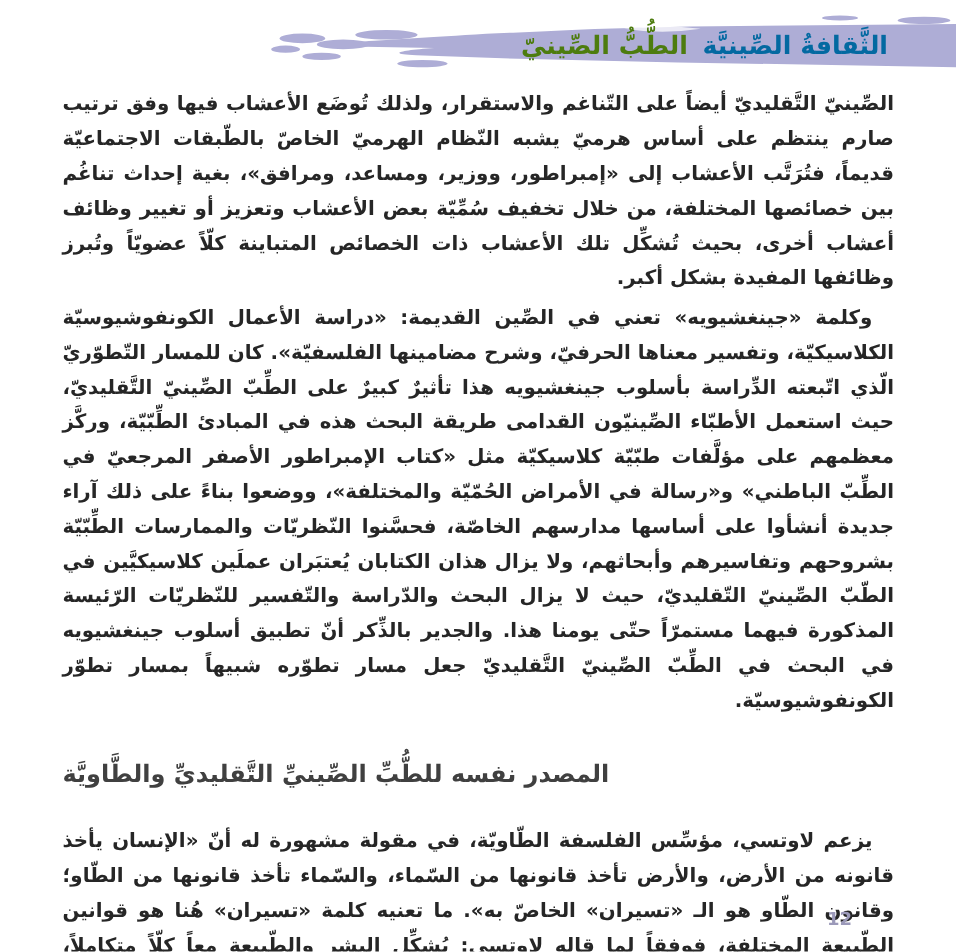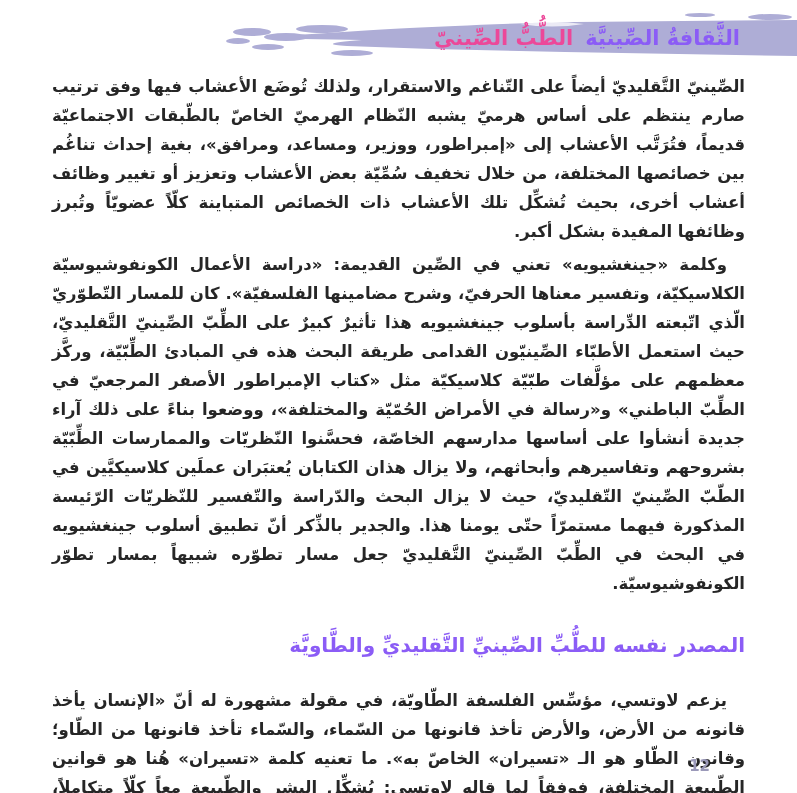--- a/index.html
+++ b/index.html
@@ -15,36 +15,36 @@
   
   .banner { position: absolute; top: 12px; left: 0; width: 797px; height: 56px; }
   .banner svg { position: absolute; top: 0; left: 0; }
   .banner-title {
     position: absolute; top: 0; right: 57px; height: 52px;
     display: flex; align-items: center; gap: 12px;
     direction: rtl;
     font-weight: bold; font-size: 21px; letter-spacing: 0;
     white-space: nowrap;
   }
-  .series-title  { color: #8b5cf6; text-align: right; }
-  .chapter-title { color: #ec4899; }
+  .series-title  { color: #0369a1; text-align: right; }
+  .chapter-title { color: #4d7c0f; }
 
   
   .content {
     position: absolute; top: 72px; right: 52px; left: 52px;
     direction: rtl;
     text-align: justify;
     color: #262626;
     font-size: 16.5px; line-height: 29px;
   }
   .para { margin: 0 0 4px 0; font-weight: bold; }
   .para.indent { text-indent: 18px; }
   .section-heading {
-    font-size: 20px; font-weight: bold; color: #8b5cf6;
-    text-align: right; direction: rtl;
+    font-size: 20px; font-weight: bold; color: #404040;
+    text-align: left; direction: rtl;
     margin: 32px 0 26px 0; line-height: 30px;
   }
 
   
   .page-number {
     position: absolute; bottom: 18px; right: 87px;
     color: #9b99b9; font-weight: bold; font-size: 15px;
   }
 </style>
 </head>

